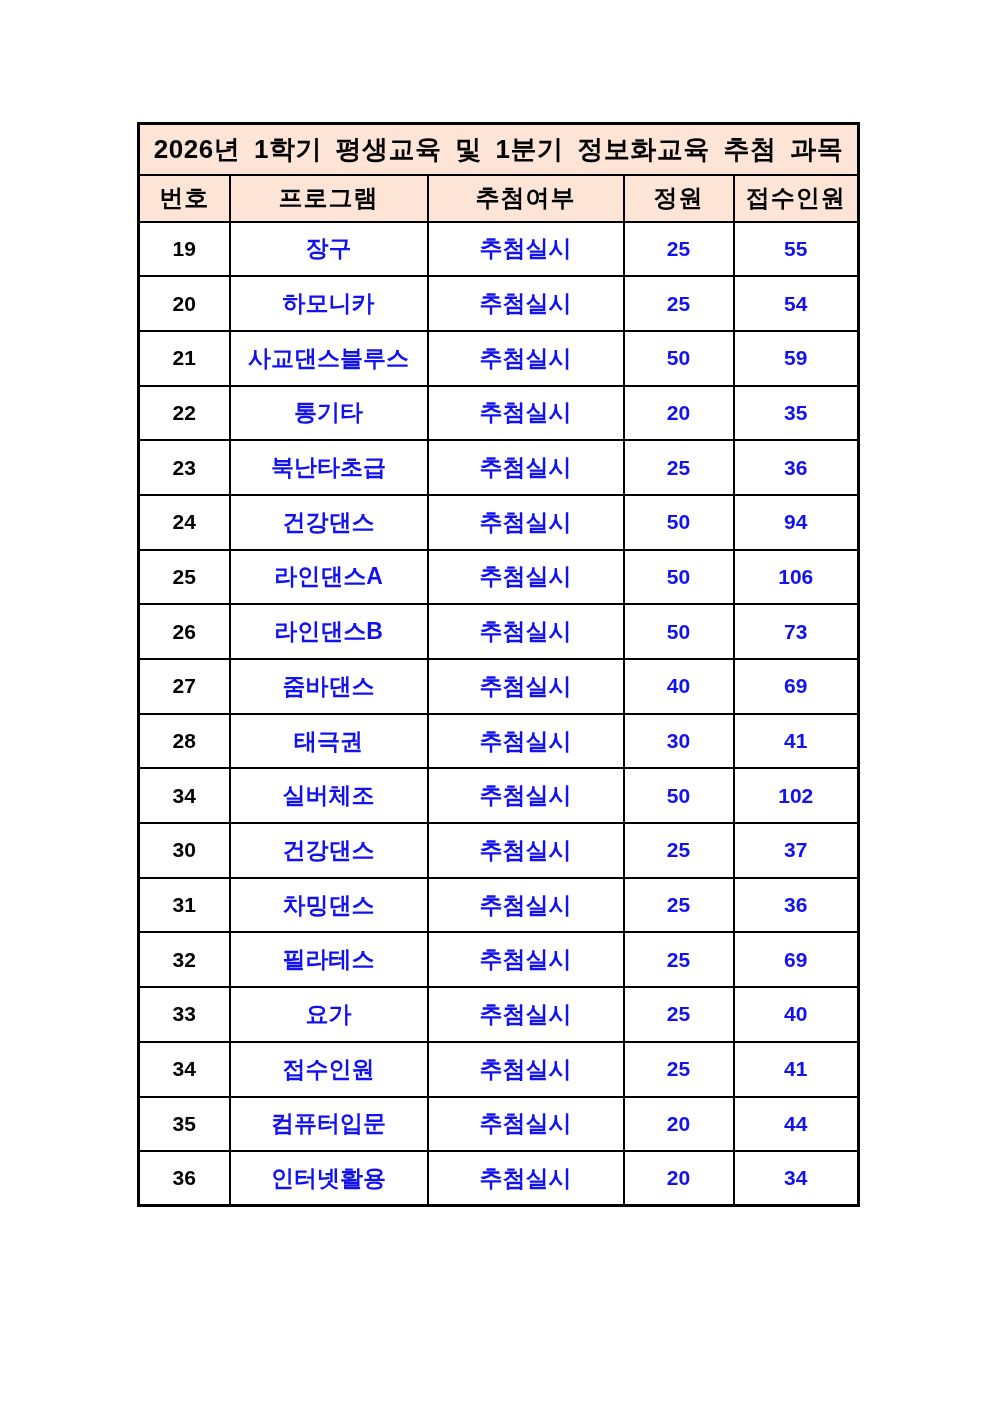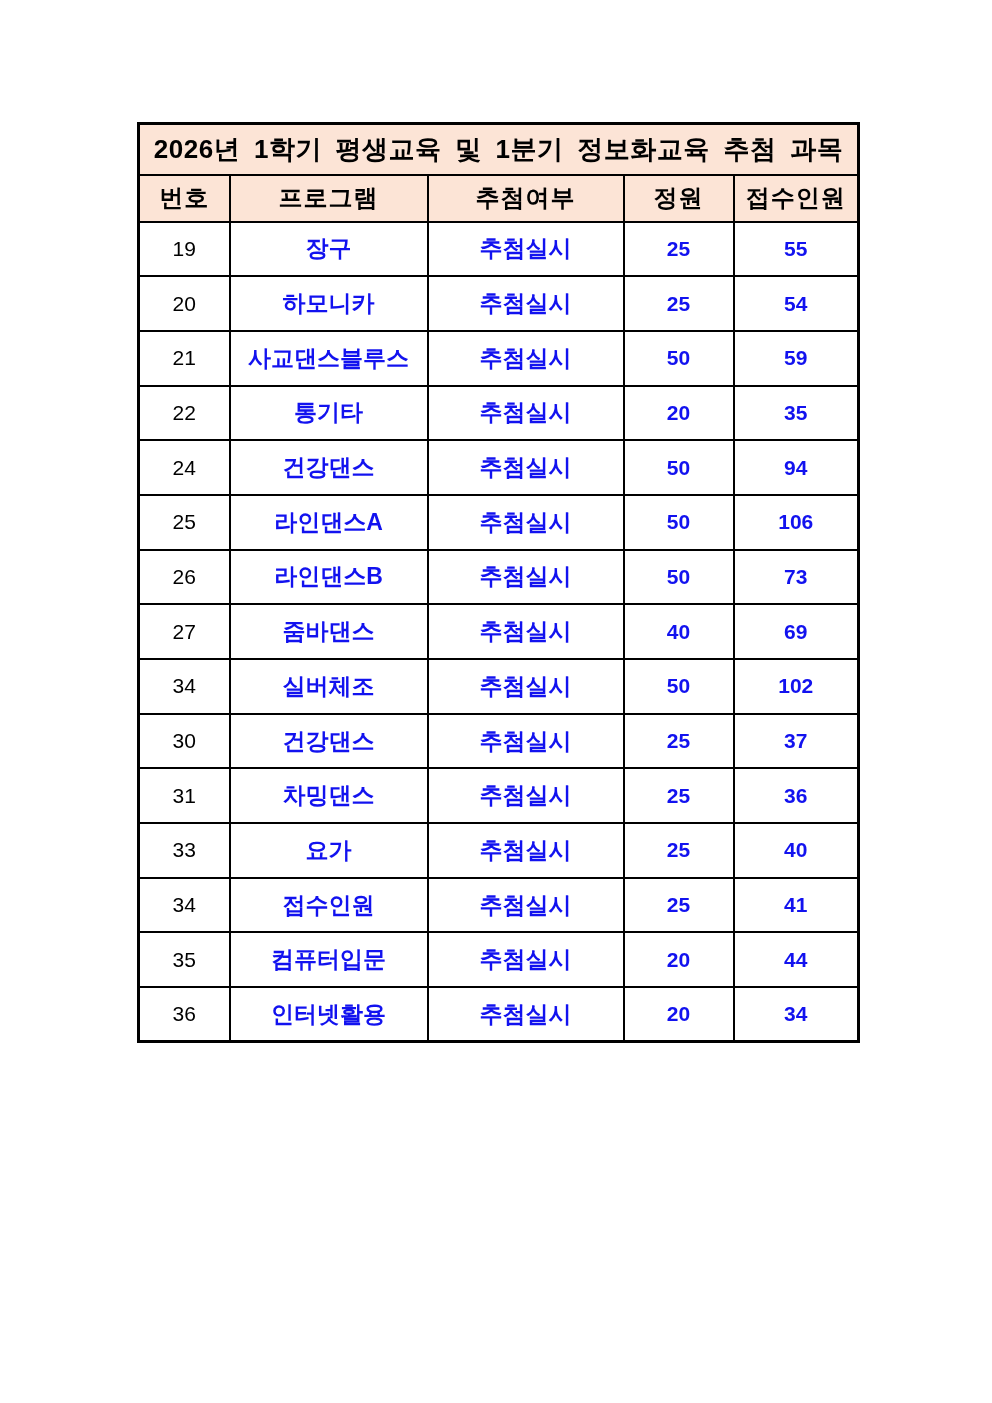--- a/index.html
+++ b/index.html
@@ -61,21 +61,21 @@
     font-weight: bold;
     letter-spacing: 1px;
   }
   tbody tr.data-row {
     height: 54.7px;
     background: #ffffff;
   }
   td.cell-no {
     color: var(--number-text, #000000);
     font-size: 21px;
-    font-weight: normal;
+    font-weight: bold;
   }
   td.cell-program,
   td.cell-status {
     color: var(--value-text, #1212EF);
     font-size: 23px;
     font-weight: bold;
     text-align: center;
   }
   td.cell-capacity,
   td.cell-applicants {
@@ -134,20 +134,27 @@
   </tr>
 
   <tr class="data-row">
     <td class="cell-no">22</td>
     <td class="cell-program">통기타</td>
     <td class="cell-status">추첨실시</td>
     <td class="cell-capacity">20</td>
     <td class="cell-applicants">35</td>
   </tr>
 
+  <tr class="data-row">
+    <td class="cell-no">23</td>
+    <td class="cell-program">북난타초급</td>
+    <td class="cell-status">추첨실시</td>
+    <td class="cell-capacity">25</td>
+    <td class="cell-applicants">36</td>
+  </tr>
 
   <tr class="data-row">
     <td class="cell-no">24</td>
     <td class="cell-program">건강댄스</td>
     <td class="cell-status">추첨실시</td>
     <td class="cell-capacity">50</td>
     <td class="cell-applicants">94</td>
   </tr>
 
   <tr class="data-row">
@@ -167,20 +174,27 @@
   </tr>
 
   <tr class="data-row">
     <td class="cell-no">27</td>
     <td class="cell-program">줌바댄스</td>
     <td class="cell-status">추첨실시</td>
     <td class="cell-capacity">40</td>
     <td class="cell-applicants">69</td>
   </tr>
 
+  <tr class="data-row">
+    <td class="cell-no">28</td>
+    <td class="cell-program">태극권</td>
+    <td class="cell-status">추첨실시</td>
+    <td class="cell-capacity">30</td>
+    <td class="cell-applicants">41</td>
+  </tr>
 
   <tr class="data-row">
     <td class="cell-no">34</td>
     <td class="cell-program">실버체조</td>
     <td class="cell-status">추첨실시</td>
     <td class="cell-capacity">50</td>
     <td class="cell-applicants">102</td>
   </tr>
 
   <tr class="data-row">
@@ -192,20 +206,27 @@
   </tr>
 
   <tr class="data-row">
     <td class="cell-no">31</td>
     <td class="cell-program">차밍댄스</td>
     <td class="cell-status">추첨실시</td>
     <td class="cell-capacity">25</td>
     <td class="cell-applicants">36</td>
   </tr>
 
+  <tr class="data-row">
+    <td class="cell-no">32</td>
+    <td class="cell-program">필라테스</td>
+    <td class="cell-status">추첨실시</td>
+    <td class="cell-capacity">25</td>
+    <td class="cell-applicants">69</td>
+  </tr>
 
   <tr class="data-row">
     <td class="cell-no">33</td>
     <td class="cell-program">요가</td>
     <td class="cell-status">추첨실시</td>
     <td class="cell-capacity">25</td>
     <td class="cell-applicants">40</td>
   </tr>
 
   <tr class="data-row">

